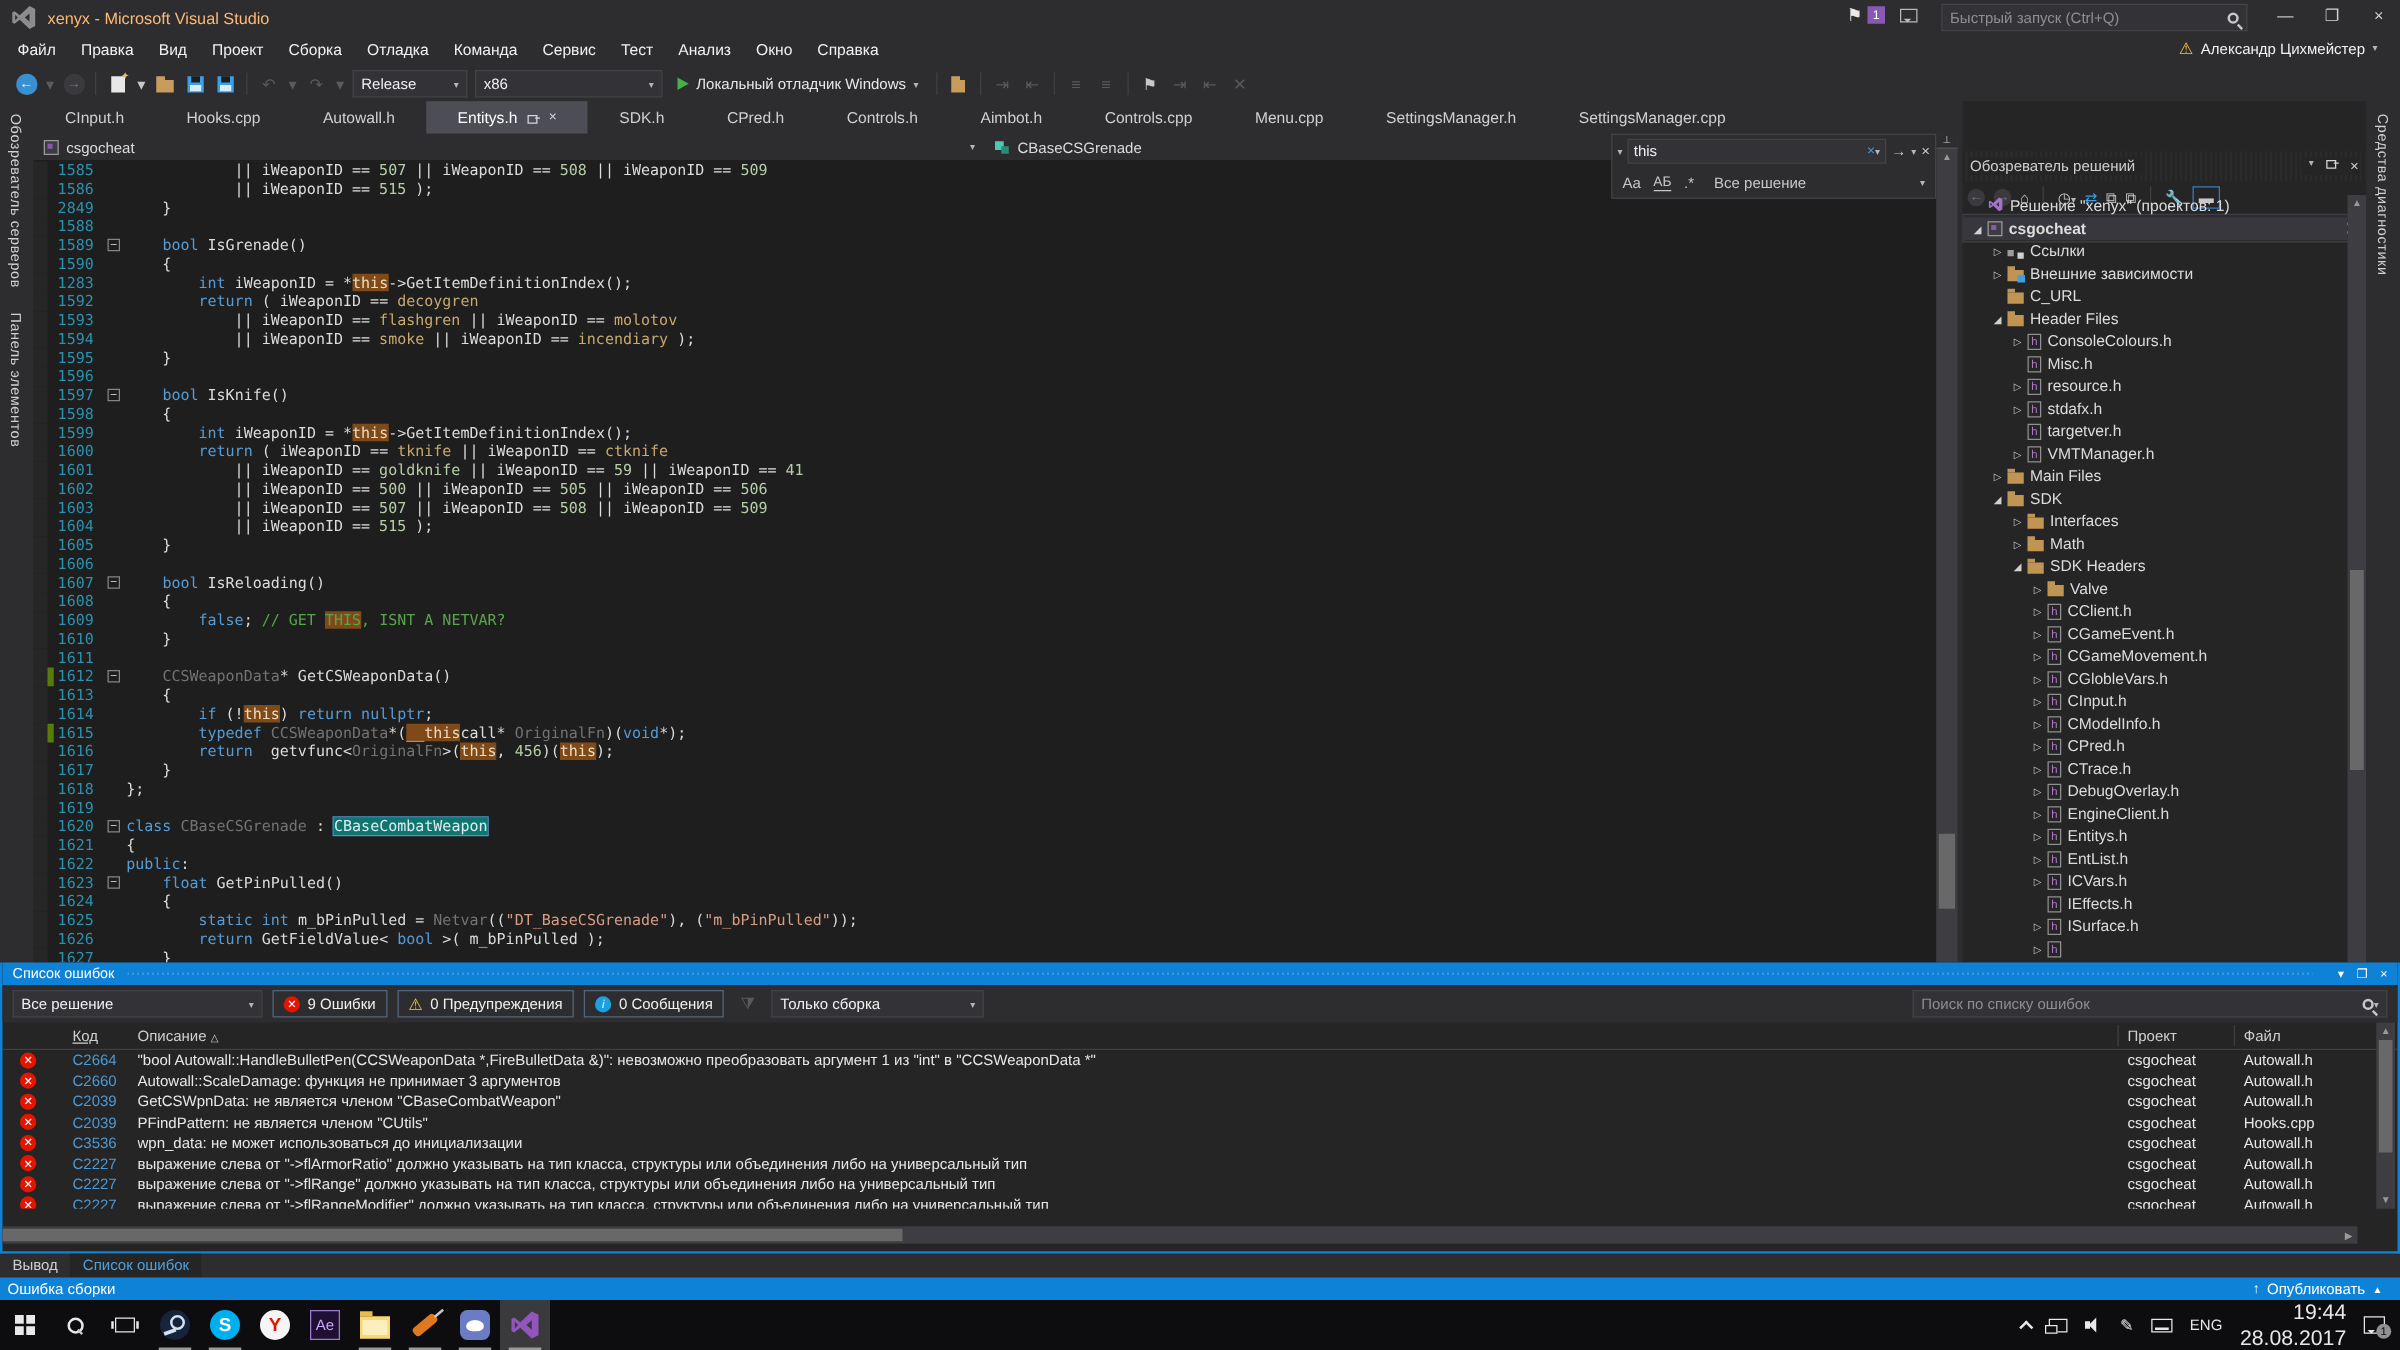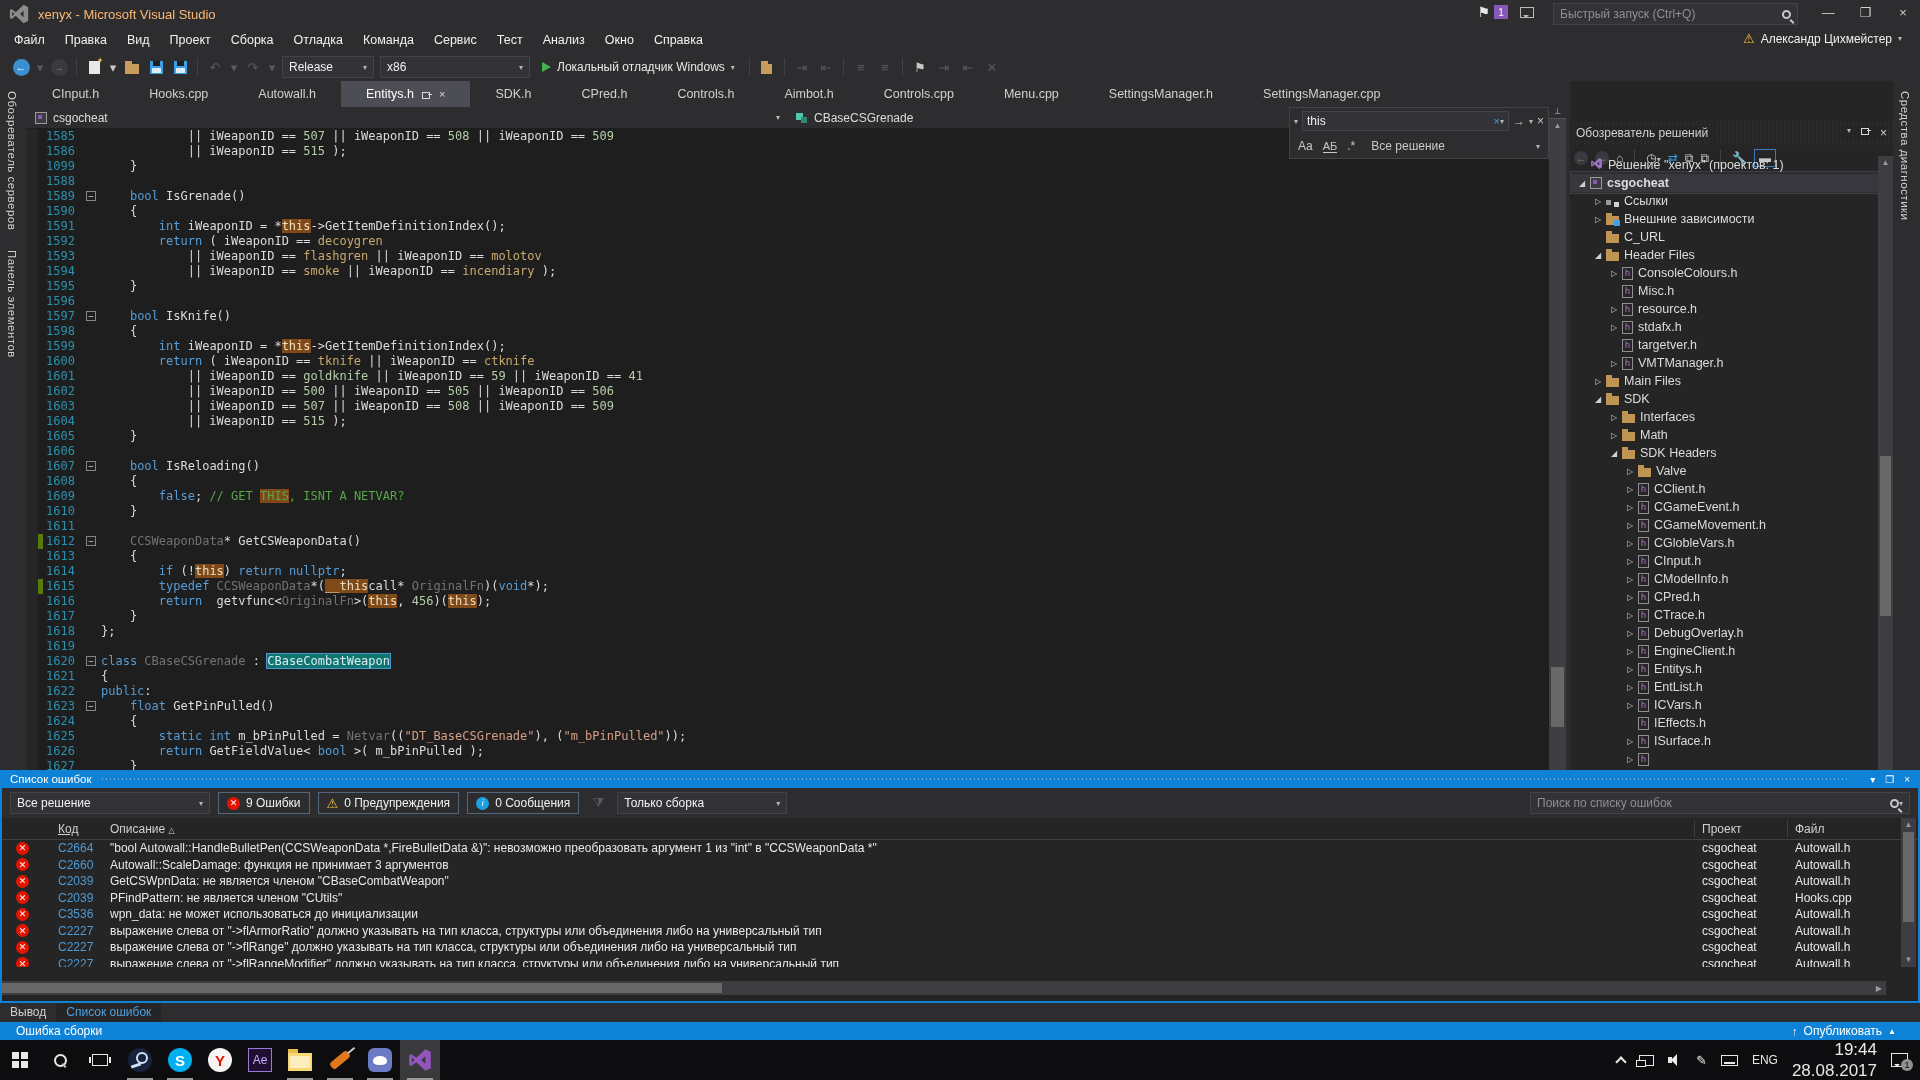--- a/index.html
+++ b/index.html
@@ -159,21 +159,21 @@
   #ep-vscroll { position:absolute; right:2px; top:48px; width:15px; height:149px; background:#3e3e42; }
   #ep-vthumb { position:absolute; left:2px; top:14px; width:11px; height:90px; background:#686868; }
   #ep-hscroll { position:absolute; left:0; bottom:6px; width:1884px; height:14px; background:#3e3e42; }
   #ep-hthumb { position:absolute; left:0; top:2px; width:720px; height:10px; background:#686868; }
   #ep-harr { position:absolute; right:4px; top:3px; color:#999; font-size:8px; }
   
   #bottomtabs { position:absolute; left:0; top:1003px; width:1920px; height:19px; background:#2d2d30; display:flex; }
   .btab { padding:2px 10px; color:#d0d0d0; }
   .btab.active { background:#252526; color:#4ea0e0; }
   #statusbar { position:absolute; left:0; top:1022px; width:1920px; height:18px; background:#0e82d6; color:#fff;
-    display:flex; align-items:center; padding:0 16px; }
+    display:flex; align-items:center; padding:0 6px; }
   #publish { margin-left:auto; display:flex; align-items:center; gap:6px; margin-right:8px; }
   .up-arr { font-size:11px; } .tri-up { font-size:8px; }
   
   #taskbar { position:absolute; left:0; top:1040px; width:1920px; height:40px; background:#0d0d0f; display:flex; align-items:center; }
   .tb-slot { width:40px; height:40px; display:flex; align-items:center; justify-content:center; position:relative; }
   .tb-slot.active { background:#3a3a3d; }
   .tb-slot .runline { position:absolute; bottom:0; left:7px; right:7px; height:2px; background:#9a9a9a; }
   .start-ico { width:16px; height:16px; display:grid; grid-template-columns:7px 7px; grid-template-rows:7px 7px; gap:2px; }
   .start-ico i { background:#e8e8e8; }
   .tv-ico { width:16px; height:12px; border:1px solid #e8e8e8; position:relative; }
@@ -368,25 +368,25 @@
       </div>
       <div class="crumb">
         <span class="class-ico"></span>
         <span>CBaseCSGrenade</span>
           <span class="dd">▾</span>
       </div>
     </div>
     <div id="code">
         <div class="cl"><span class="ind"></span><span class="chg"></span><span class="num">1585</span><span class="foldcol"></span><span class="txt"><span class="d">            || iWeaponID == </span><span class="n">507</span><span class="d"> || iWeaponID == </span><span class="n">508</span><span class="d"> || iWeaponID == </span><span class="n">509</span></span></div>
         <div class="cl"><span class="ind"></span><span class="chg"></span><span class="num">1586</span><span class="foldcol"></span><span class="txt"><span class="d">            || iWeaponID == </span><span class="n">515</span><span class="d"> );</span></span></div>
-        <div class="cl"><span class="ind"></span><span class="chg"></span><span class="num">1099</span><span class="foldcol"></span><span class="txt"><span class="d">    }</span></span></div>
+        <div class="cl"><span class="ind"></span><span class="chg"></span><span class="num">2849</span><span class="foldcol"></span><span class="txt"><span class="d">    }</span></span></div>
         <div class="cl"><span class="ind"></span><span class="chg"></span><span class="num">1588</span><span class="foldcol"></span><span class="txt"></span></div>
         <div class="cl"><span class="ind"></span><span class="chg"></span><span class="num">1589</span><span class="foldcol"><span class="foldbox">−</span></span><span class="txt"><span class="d">    </span><span class="k">bool</span><span class="d"> IsGrenade()</span></span></div>
         <div class="cl"><span class="ind"></span><span class="chg"></span><span class="num">1590</span><span class="foldcol"></span><span class="txt"><span class="d">    {</span></span></div>
-        <div class="cl"><span class="ind"></span><span class="chg"></span><span class="num">1591</span><span class="foldcol"></span><span class="txt"><span class="d">        </span><span class="k">int</span><span class="d"> iWeaponID = *</span><span class="hl">this</span><span class="d">-&gt;GetItemDefinitionIndex();</span></span></div>
+        <div class="cl"><span class="ind"></span><span class="chg"></span><span class="num">1283</span><span class="foldcol"></span><span class="txt"><span class="d">        </span><span class="k">int</span><span class="d"> iWeaponID = *</span><span class="hl">this</span><span class="d">-&gt;GetItemDefinitionIndex();</span></span></div>
         <div class="cl"><span class="ind"></span><span class="chg"></span><span class="num">1592</span><span class="foldcol"></span><span class="txt"><span class="d">        </span><span class="k">return</span><span class="d"> ( iWeaponID == </span><span class="m">decoygren</span></span></div>
         <div class="cl"><span class="ind"></span><span class="chg"></span><span class="num">1593</span><span class="foldcol"></span><span class="txt"><span class="d">            || iWeaponID == </span><span class="m">flashgren</span><span class="d"> || iWeaponID == </span><span class="m">molotov</span></span></div>
         <div class="cl"><span class="ind"></span><span class="chg"></span><span class="num">1594</span><span class="foldcol"></span><span class="txt"><span class="d">            || iWeaponID == </span><span class="m">smoke</span><span class="d"> || iWeaponID == </span><span class="m">incendiary</span><span class="d"> );</span></span></div>
         <div class="cl"><span class="ind"></span><span class="chg"></span><span class="num">1595</span><span class="foldcol"></span><span class="txt"><span class="d">    }</span></span></div>
         <div class="cl"><span class="ind"></span><span class="chg"></span><span class="num">1596</span><span class="foldcol"></span><span class="txt"></span></div>
         <div class="cl"><span class="ind"></span><span class="chg"></span><span class="num">1597</span><span class="foldcol"><span class="foldbox">−</span></span><span class="txt"><span class="d">    </span><span class="k">bool</span><span class="d"> IsKnife()</span></span></div>
         <div class="cl"><span class="ind"></span><span class="chg"></span><span class="num">1598</span><span class="foldcol"></span><span class="txt"><span class="d">    {</span></span></div>
         <div class="cl"><span class="ind"></span><span class="chg"></span><span class="num">1599</span><span class="foldcol"></span><span class="txt"><span class="d">        </span><span class="k">int</span><span class="d"> iWeaponID = *</span><span class="hl">this</span><span class="d">-&gt;GetItemDefinitionIndex();</span></span></div>
         <div class="cl"><span class="ind"></span><span class="chg"></span><span class="num">1600</span><span class="foldcol"></span><span class="txt"><span class="d">        </span><span class="k">return</span><span class="d"> ( iWeaponID == </span><span class="m">tknife</span><span class="d"> || iWeaponID == </span><span class="m">ctknife</span></span></div>
         <div class="cl"><span class="ind"></span><span class="chg"></span><span class="num">1601</span><span class="foldcol"></span><span class="txt"><span class="d">            || iWeaponID == </span><span class="n">goldknife</span><span class="d"> || iWeaponID == </span><span class="n">59</span><span class="d"> || iWeaponID == </span><span class="n">41</span></span></div>

